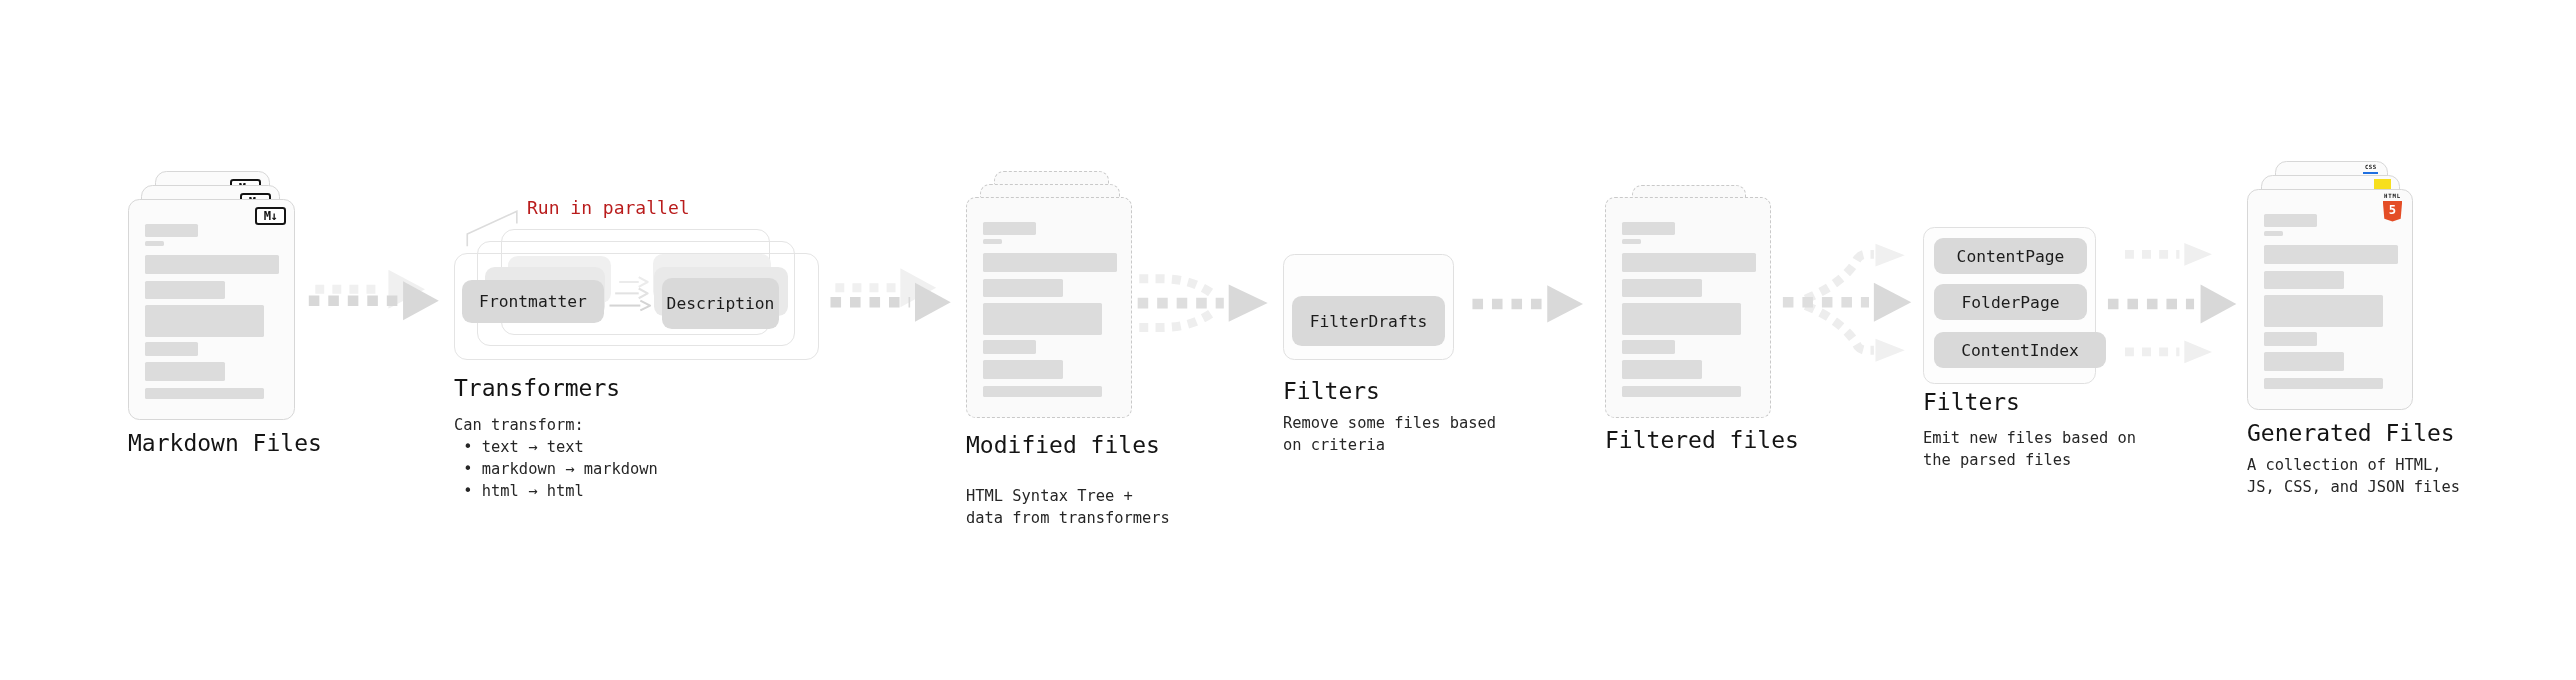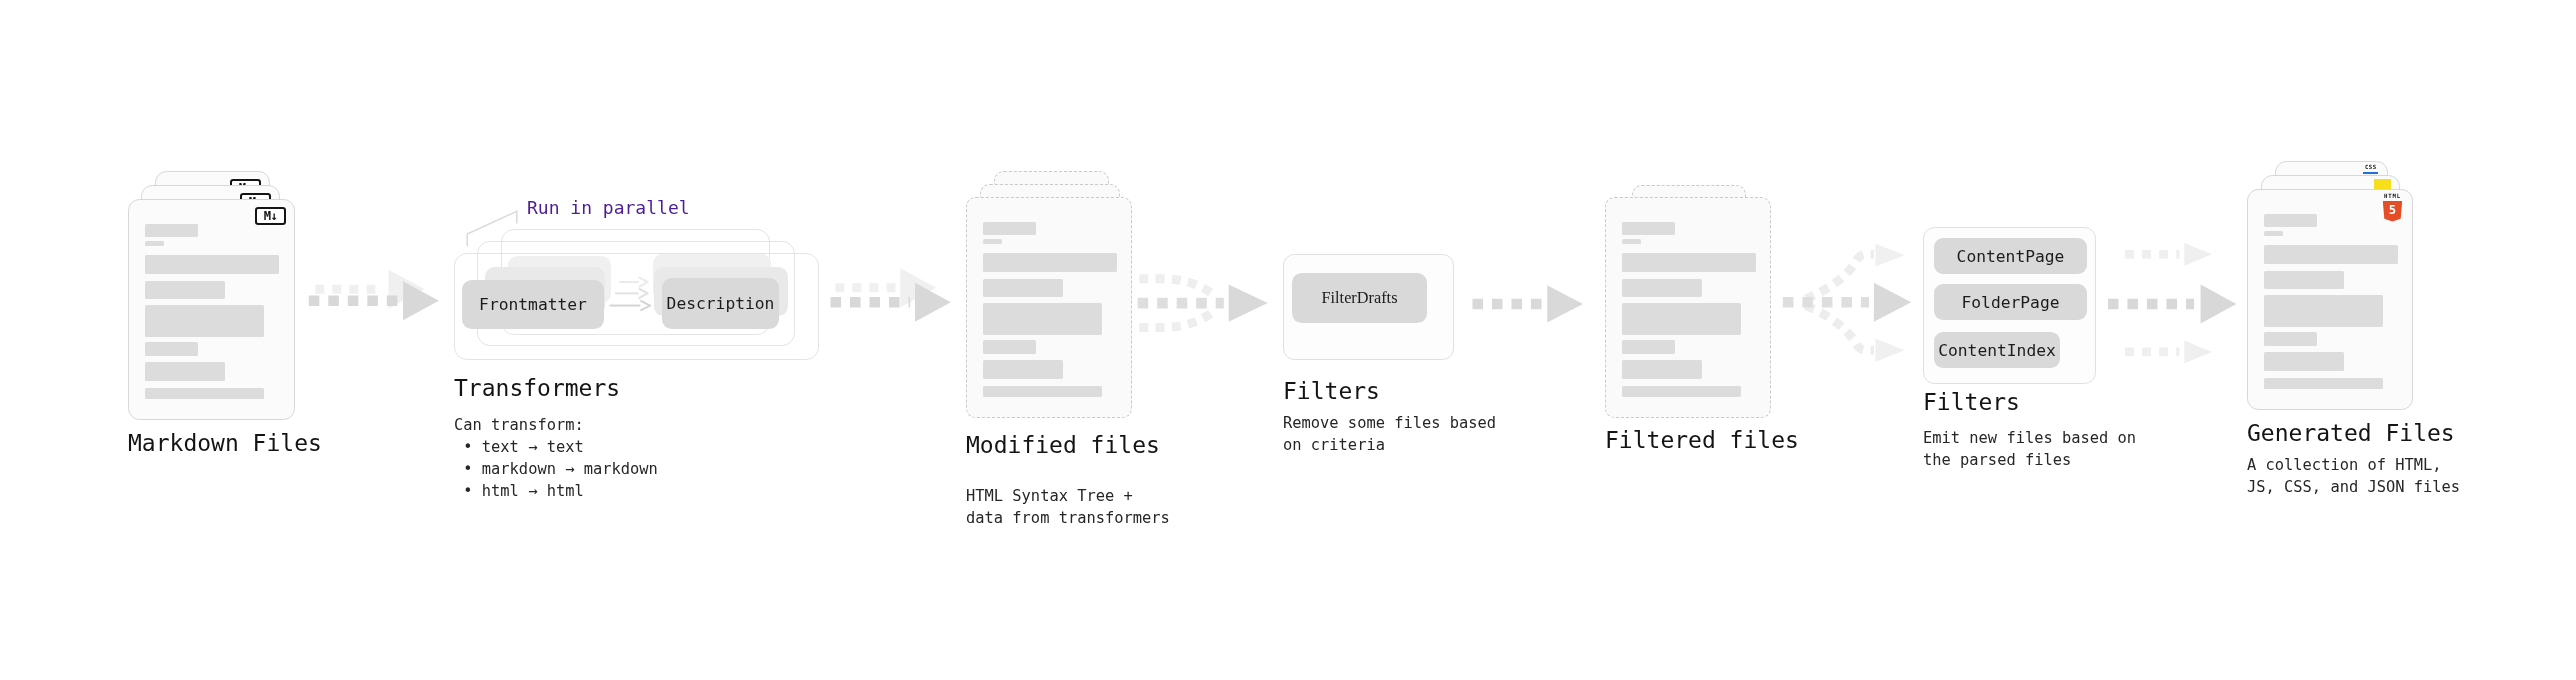--- a/index.html
+++ b/index.html
@@ -33,21 +33,21 @@
   .container-box{position:absolute;background:transparent;border:1.6px solid #e4e4e4;border-radius:13px;box-sizing:border-box;}
   .container-solid{position:absolute;background:#fdfdfd;border:1.6px solid #e0e0e0;border-radius:11.4px;box-sizing:border-box;}
   .pill{position:absolute;background:#d9d9d9;border-radius:9.8px;display:flex;align-items:center;justify-content:center;
         font-size:16.3px;color:#1c1c1c;box-sizing:border-box;}
   .ghost1{background:#e9e9e9;}
   .ghost2{background:#f0f0f0;}
 
   
   .label{position:absolute;font-size:23px;color:#141414;white-space:pre;}
   .desc{position:absolute;font-size:15.4px;line-height:22px;color:#262626;white-space:pre;}
-  .note{position:absolute;font-size:18px;color:#4c1d95;white-space:pre;}
+  .note{position:absolute;font-size:18px;color:#b91c1c;white-space:pre;}
 </style>
 </head>
 <body>
 
 <div class="stage">
 
   <svg class="flows" width="2576" height="681" viewBox="0 0 3170 838">
 
     <g>
       <line x1="388" y1="356" x2="470" y2="356" stroke="#f0f0f0" stroke-width="11" stroke-dasharray="11 10"></line>
@@ -127,21 +127,21 @@
   </section>
 
   <section>
     <div class="note" style="left:527px;top:197px;">Run in parallel</div>
     <div class="container-box" style="left:501px;top:229px;width:269px;height:106px;"></div>
     <div class="container-box" style="left:477px;top:241px;width:318px;height:105px;"></div>
     <div class="container-box" style="left:454px;top:253px;width:365px;height:107px;"></div>
 
     <div class="pill ghost2" style="left:508px;top:256px;width:103px;height:47px;"></div>
     <div class="pill ghost1" style="left:485px;top:267px;width:120px;height:49px;"></div>
-    <div class="pill" style="left:462px;top:280px;width:142px;height:49px;">Frontmatter</div>
+    <div class="pill" style="left:462px;top:280px;width:142px;height:43px;">Frontmatter</div>
 
     <div class="pill ghost2" style="left:653px;top:254px;width:118px;height:47px;"></div>
     <div class="pill ghost1" style="left:654px;top:267px;width:134px;height:49px;"></div>
     <div class="pill" style="left:662px;top:278px;width:117px;height:51px;">Description</div>
 
     <div class="label" style="left:454px;top:375px;">Transformers</div>
     <div class="desc" style="left:454px;top:414px;">Can transform:
  • text → text
  • markdown → markdown
  • html → html</div>
@@ -160,21 +160,21 @@
         <div class="sk-row" style="width: 80px; height: 18.7px; margin-top: 6.5px;"></div>
         <div class="sk-row" style="width: 119px; height: 11.4px; margin-top: 6.5px;"></div>
       </div>
     <div class="label" style="left:966px;top:432px;">Modified files</div>
     <div class="desc" style="left:966px;top:485px;">HTML Syntax Tree +
 data from transformers</div>
   </section>
 
   <section>
     <div class="container-solid" style="left:1283px;top:254px;width:171px;height:106px;"></div>
-    <div class="pill" style="left:1292px;top:273px;width:135px;height:50px;font-family:Liberation Serif, serif;">FilterDrafts</div>
+    <div class="pill" style="left:1292px;top:296px;width:153px;height:50px;">FilterDrafts</div>
     <div class="label" style="left:1283px;top:378px;">Filters</div>
     <div class="desc" style="left:1283px;top:412px;">Remove some files based
 on criteria</div>
   </section>
 
   <section>
     <div class="card-dashed" style="left:1632px;top:185px;width:114px;height:49px;"></div>
     <div class="card-dashed" style="left:1605px;top:197px;width:166px;height:221px;">
         <div class="sk-row" style="width: 53px; height: 12.2px; margin-top: 24.4px;"></div>
         <div class="sk-row" style="width: 18.7px; height: 4.1px; margin-top: 4.9px;"></div>
@@ -185,21 +185,21 @@
         <div class="sk-row" style="width: 80px; height: 18.7px; margin-top: 6.5px;"></div>
         <div class="sk-row" style="width: 119px; height: 11.4px; margin-top: 6.5px;"></div>
       </div>
     <div class="label" style="left:1605px;top:427px;">Filtered files</div>
   </section>
 
   <section>
     <div class="container-solid" style="left:1923px;top:227px;width:173px;height:157px;"></div>
     <div class="pill" style="left:1934px;top:238px;width:153px;height:36px;border-radius:9px;">ContentPage</div>
     <div class="pill" style="left:1934px;top:284px;width:153px;height:36px;border-radius:9px;">FolderPage</div>
-    <div class="pill" style="left:1934px;top:332px;width:126px;height:36px;border-radius:9px;">ContentIndex</div>
+    <div class="pill" style="left:1934px;top:332px;width:172px;height:36px;border-radius:9px;">ContentIndex</div>
     <div class="label" style="left:1923px;top:389px;">Filters</div>
     <div class="desc" style="left:1923px;top:427px;">Emit new files based on
 the parsed files</div>
   </section>
 
   <section>
     <div class="card-solid" style="left:2275px;top:161px;width:113px;height:57px;">
       <div class="css-badge">
         <span class="txt">CSS</span>
         <div class="bar"></div>

